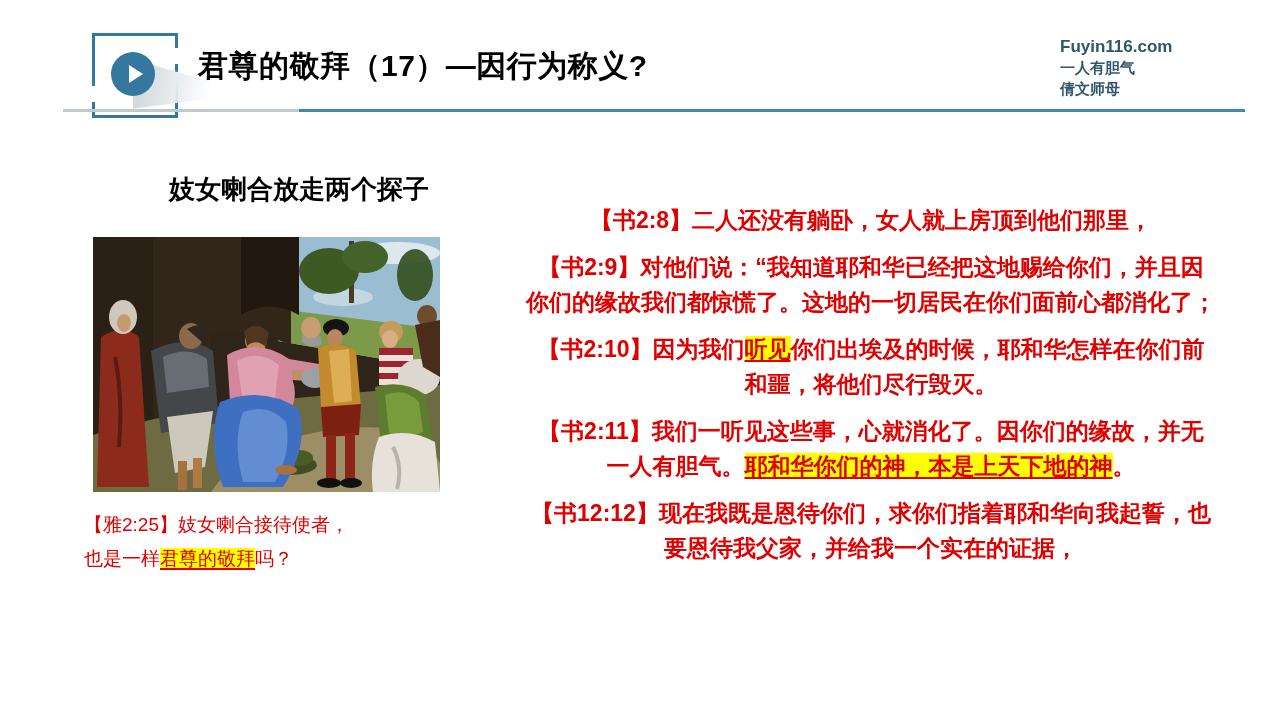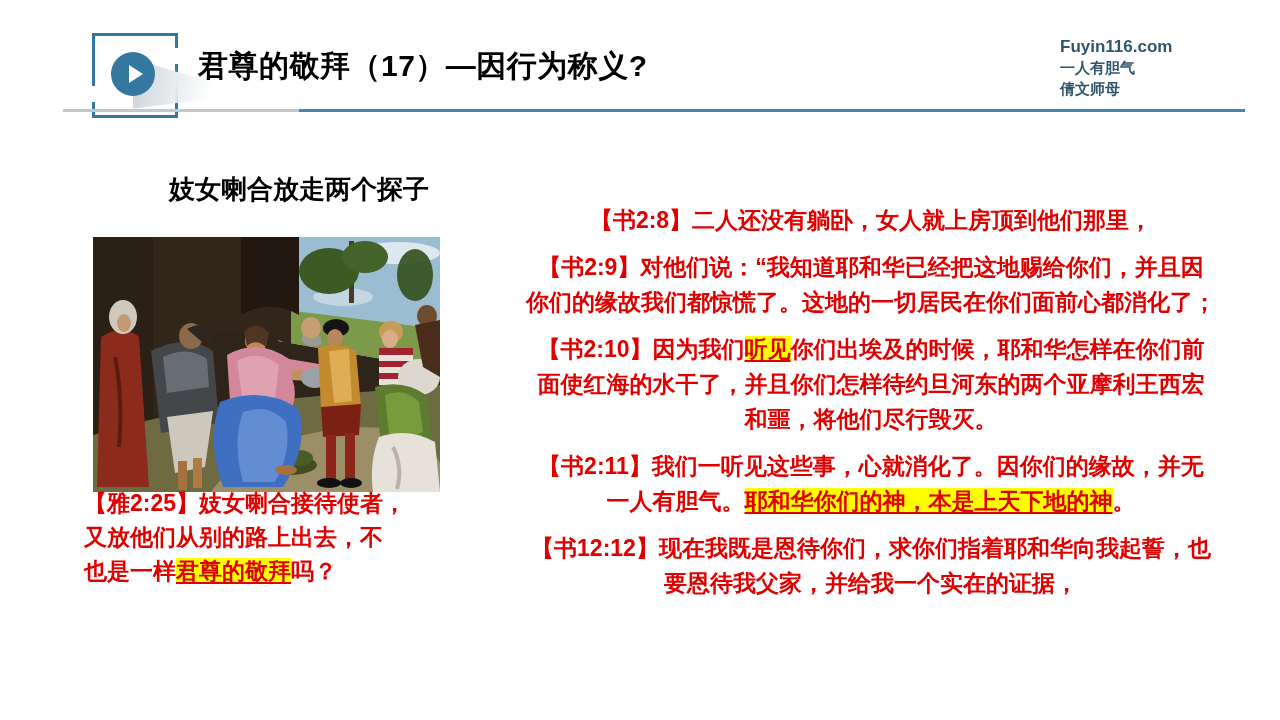--- a/index.html
+++ b/index.html
@@ -39,21 +39,21 @@
   .brand .site{font-size:17px;}
   .header-rule{
     position:absolute;left:63px;top:109px;width:1182px;height:3px;
     background:linear-gradient(to right,#c2c9cd 0,#c2c9cd 20%,#4288ae 20%,#4288ae 100%);
   }
 
   
   .left-heading{position:absolute;left:130px;top:172px;font-size:26px;font-weight:700;color:#000000;white-space:nowrap;margin-left:39px;}
   .painting{position:absolute;left:93px;top:237px;width:347px;height:255px;display:block;}
   .caption{
-    position:absolute;left:84px;top:486px;font-size:23px;font-weight:700;
+    position:absolute;left:84px;top:508px;font-size:19px;font-weight:400;
     color:#e00000;line-height:34px;
   }
 
   
   .verses{
     position:absolute;left:496px;top:203px;width:750px;font-size:23px;font-weight:700;
     color:#e00000;line-height:35px;text-align:center;
   }
   .verse{margin:0 0 12px 0;}
   .tline{white-space:nowrap;}
@@ -159,35 +159,33 @@
     <path d="M286,200 Q315,190 342,205 L347,255 L280,255 Q276,225 286,200 Z" fill="#e6e2da"></path>
     <path d="M300,210 q10,20 4,42" stroke="#b9b2a6" stroke-width="4" fill="none"></path>
 
     <ellipse cx="334" cy="79" rx="10" ry="11" fill="#6f4c2c"></ellipse>
     <ellipse cx="345" cy="103" rx="9" ry="10" fill="#7a5535"></ellipse>
     <path d="M322,88 L347,83 L347,140 L330,130 Z" fill="#4a2c1a"></path>
   </svg>
 
   <div class="caption">
       <div class="tline"><span>【雅2:25】妓女喇合接待使者，</span></div>
-      <div class="tline"><span>又放他们从别的路上出去，不</span></div>
       <div class="tline"><span>也是一样</span><span class="hl">君尊的敬拜</span><span>吗？</span></div>
     </div>
 
   <div class="verses">
       <div class="verse">
         <div class="tline"><span>【书2:8】二人还没有躺卧，女人就上房顶到他们那里，</span></div>
       </div>
       <div class="verse">
         <div class="tline"><span>【书2:9】对他们说：“我知道耶和华已经把这地赐给你们，并且因</span></div>
         <div class="tline"><span>你们的缘故我们都惊慌了。这地的一切居民在你们面前心都消化了；</span></div>
       </div>
       <div class="verse">
         <div class="tline"><span>【书2:10】因为我们</span><span class="hl">听见</span><span>你们出埃及的时候，耶和华怎样在你们前</span></div>
-        <div class="tline"><span>面使红海的水干了，并且你们怎样待约旦河东的两个亚摩利王西宏</span></div>
         <div class="tline"><span>和噩，将他们尽行毁灭。</span></div>
       </div>
       <div class="verse">
         <div class="tline"><span>【书2:11】我们一听见这些事，心就消化了。因你们的缘故，并无</span></div>
         <div class="tline"><span>一人有胆气。</span><span class="hl">耶和华你们的神，本是上天下地的神</span><span>。</span></div>
       </div>
       <div class="verse">
         <div class="tline"><span>【书12:12】现在我既是恩待你们，求你们指着耶和华向我起誓，也</span></div>
         <div class="tline"><span>要恩待我父家，并给我一个实在的证据，</span></div>
       </div>

